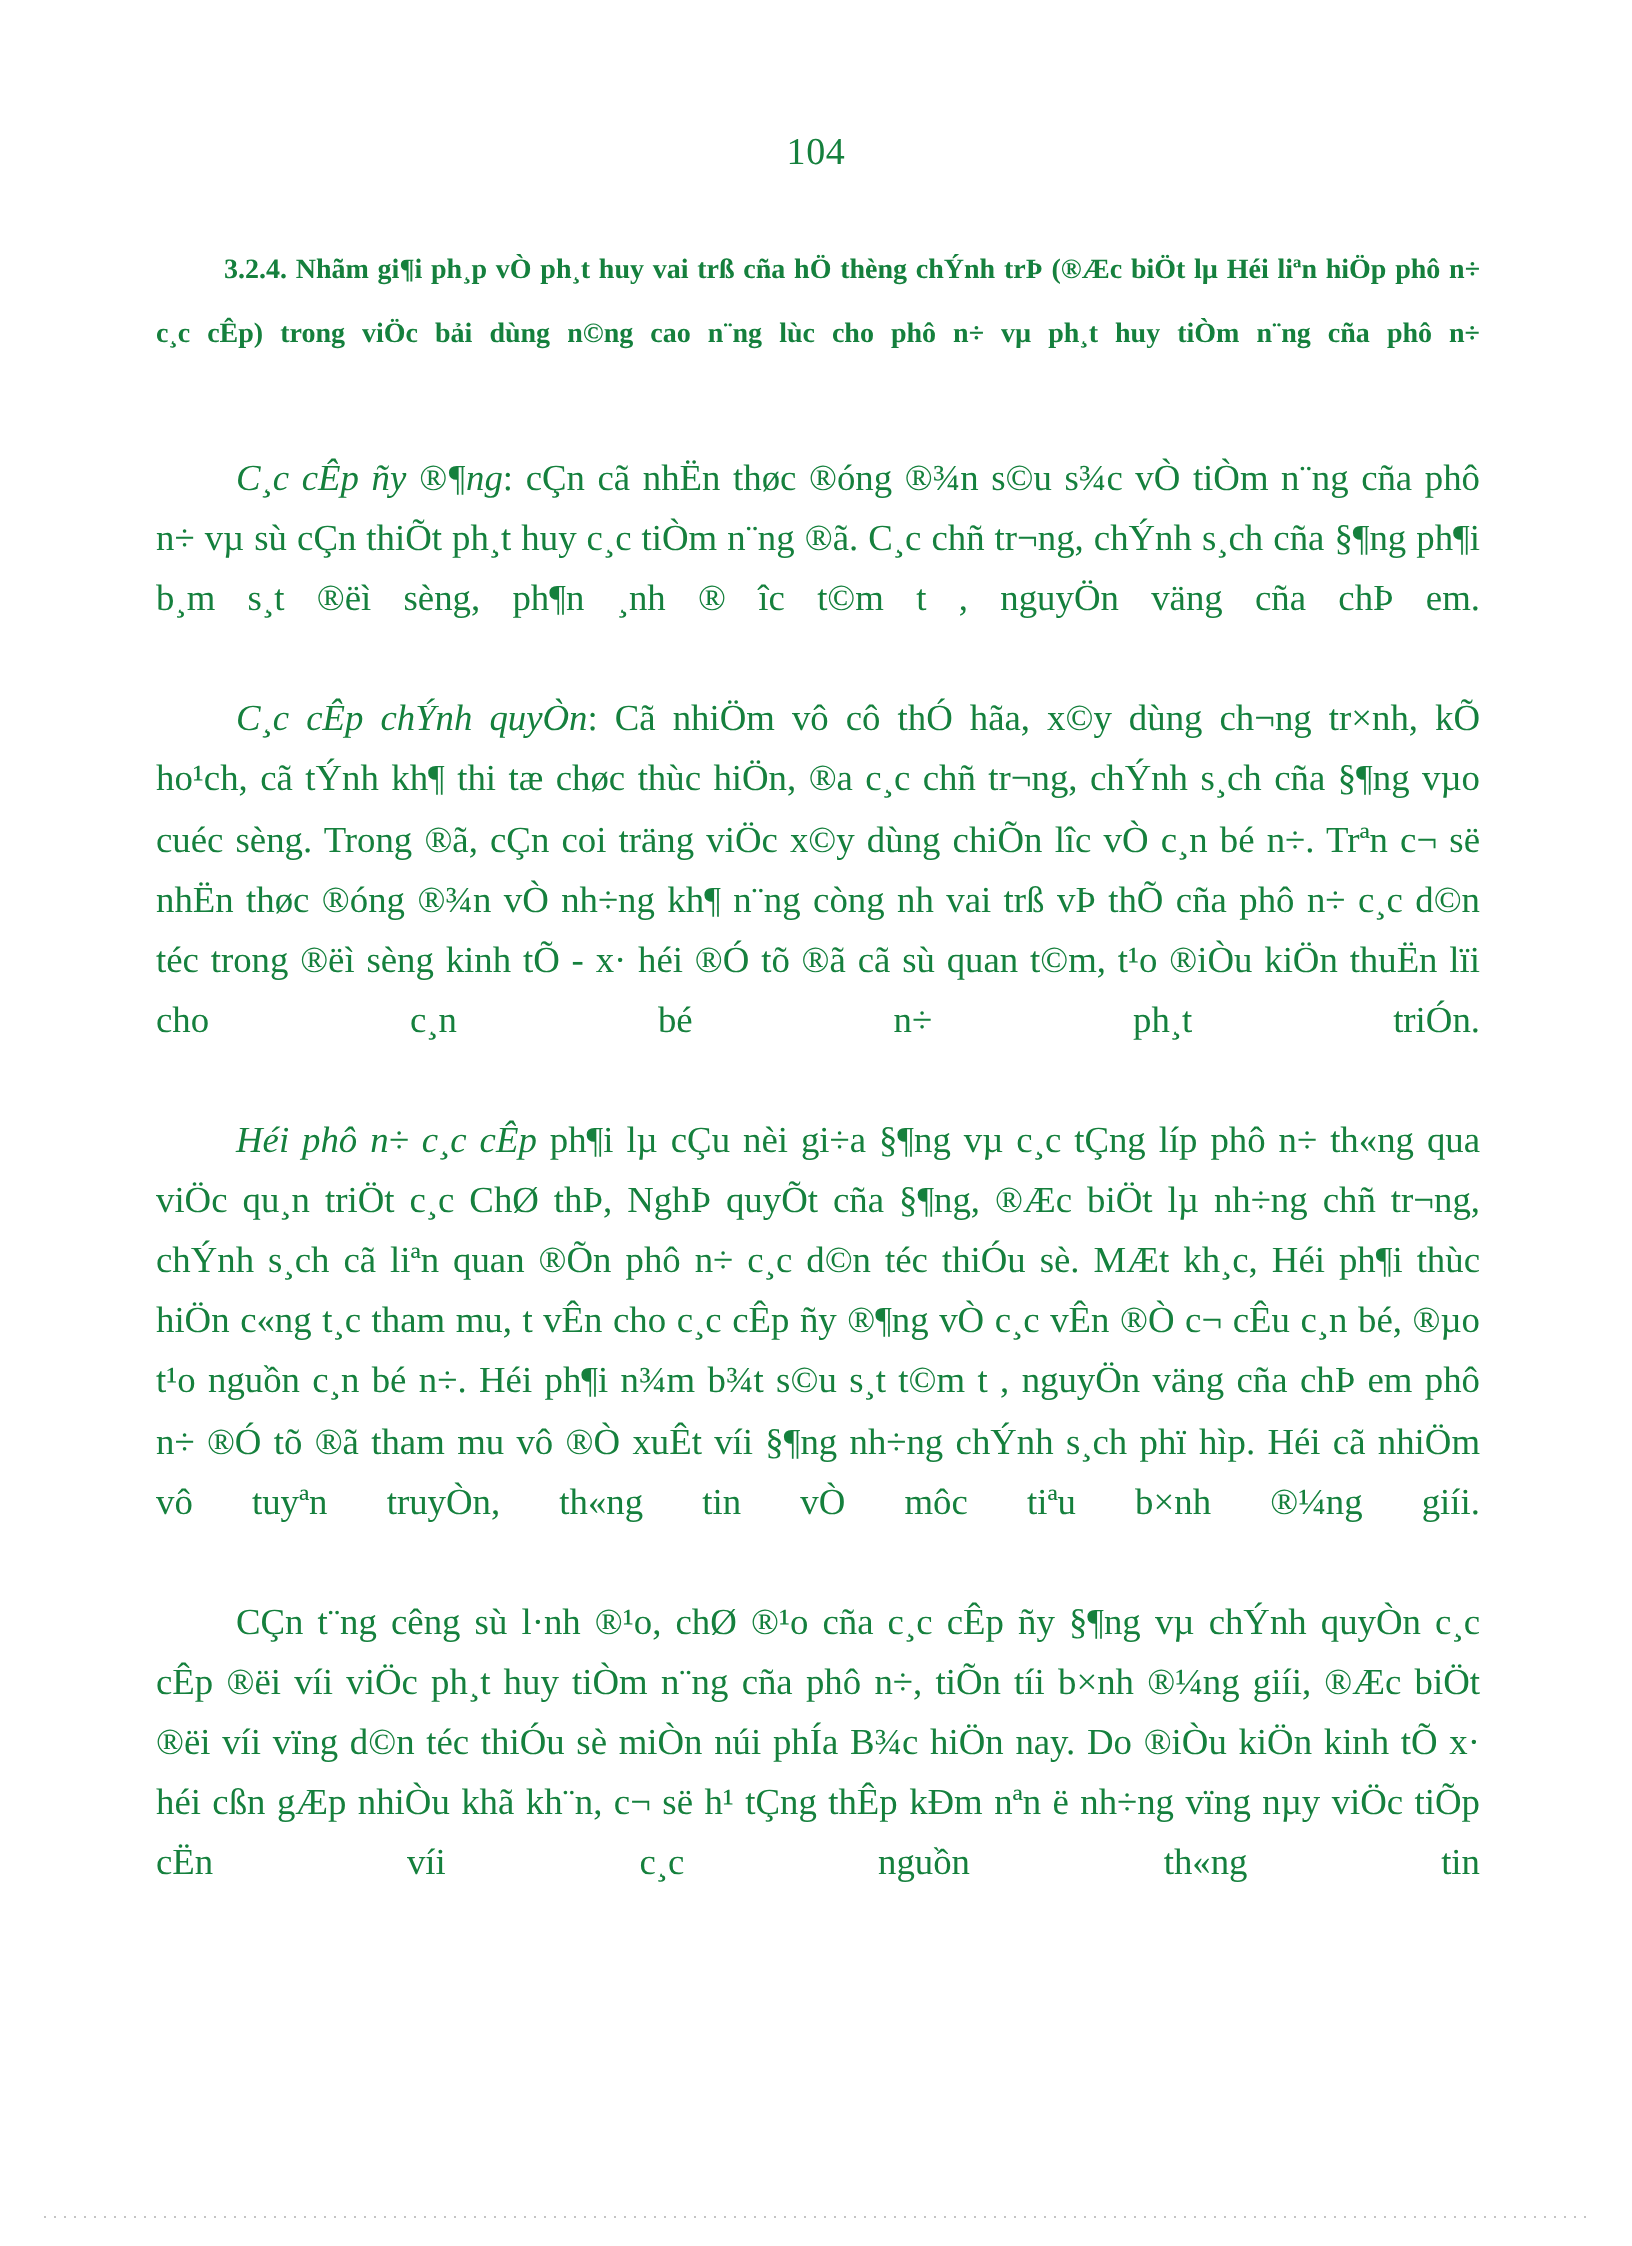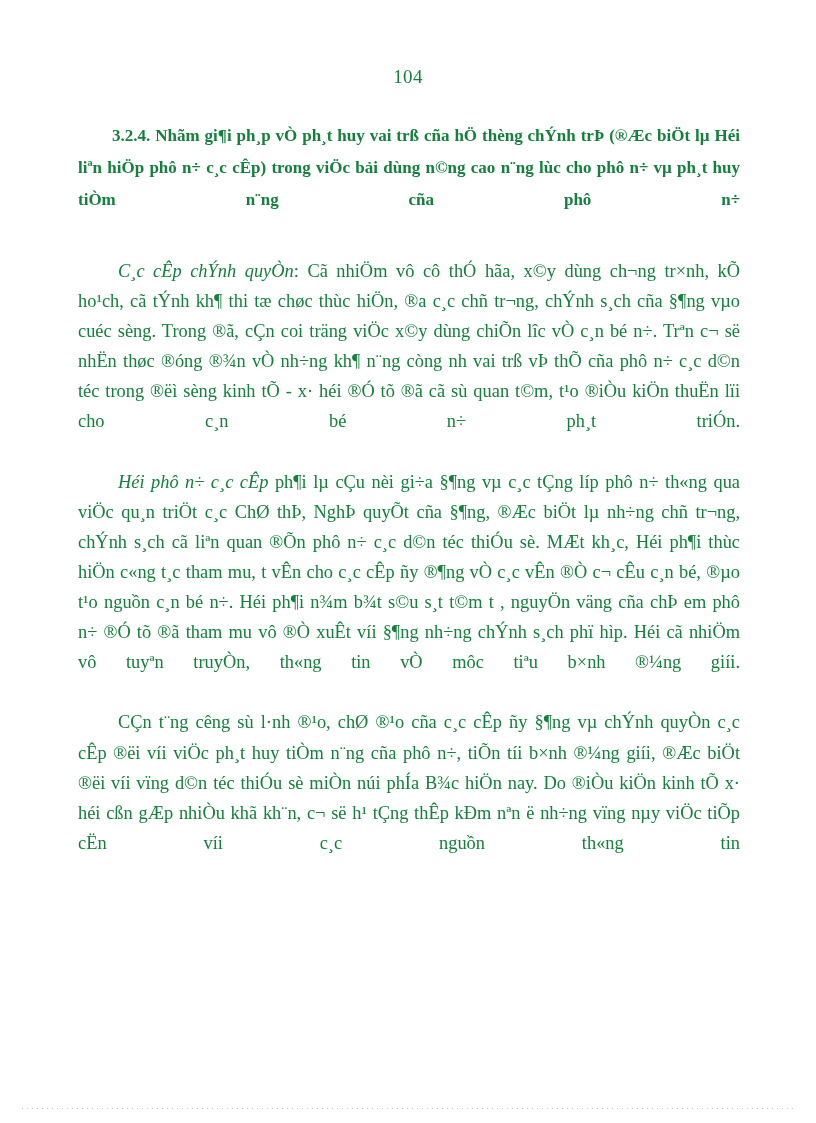--- a/index.html
+++ b/index.html
@@ -27,21 +27,21 @@
     letter-spacing: 0.3px;
   }
   .content {
     position: absolute;
     top: 120px;
     left: 78px;
     width: 662px;
   }
   .heading {
     font-weight: bold;
-    font-size: 17px;
+    font-size: 14px;
     line-height: 32px;
     text-align: justify;
     text-indent: 34px;
     margin: 0 0 8px 0;
     word-spacing: 0.5px;
   }
   .heading::after {
     content: "";
     display: inline-block;
     width: 100%;
@@ -84,20 +84,23 @@
 <body>
 
 <div class="page">
 
   <div class="page-number">104</div>
 
   <div class="content">
 
     <p class="heading">3.2.4. Nhãm gi¶i ph¸p vÒ ph¸t huy vai trß cña hÖ thèng chÝnh trÞ (®Æc biÖt lµ Héi liªn hiÖp phô n÷ c¸c cÊp) trong viÖc bải dùng  n©ng cao n¨ng lùc cho phô n÷ vµ ph¸t huy tiÒm n¨ng cña phô n÷</p>
 
+    <p class="body">
+      <span class="it">C¸c cÊp ñy ®¶ng</span><span>: cÇn cã nhËn thøc ®óng ®¾n s©u s¾c vÒ tiÒm n¨ng cña phô n÷ vµ sù cÇn thiÕt ph¸t huy c¸c tiÒm n¨ng ®ã. C¸c chñ tr¬ng, chÝnh s¸ch cña §¶ng ph¶i b¸m s¸t ®ëì sèng, ph¶n ¸nh ® îc t©m t , nguyÖn väng cña chÞ em.</span>
+    </p>
 
     <p class="body">
       <span class="it">C¸c cÊp chÝnh quyÒn</span><span>: Cã nhiÖm vô cô thÓ hãa, x©y dùng ch¬ng tr×nh, kÕ ho¹ch, cã tÝnh kh¶ thi tæ chøc thùc hiÖn, ®a  c¸c chñ tr¬ng, chÝnh s¸ch cña §¶ng vµo cuéc sèng. Trong ®ã, cÇn coi träng viÖc x©y dùng chiÕn lîc  vÒ c¸n bé n÷. Trªn c¬ së nhËn thøc ®óng ®¾n vÒ nh÷ng kh¶ n¨ng còng nh  vai trß vÞ thÕ cña phô n÷ c¸c d©n téc trong ®ëì sèng kinh tÕ - x· héi ®Ó tõ ®ã cã sù quan t©m, t¹o ®iÒu kiÖn thuËn lïi cho c¸n bé n÷ ph¸t triÓn.</span>
     </p>
 
     <p class="body">
       <span class="it">Héi phô n÷ c¸c cÊp</span><span> ph¶i lµ cÇu nèi gi÷a §¶ng vµ c¸c tÇng líp phô n÷ th«ng qua viÖc qu¸n triÖt c¸c ChØ thÞ, NghÞ quyÕt cña §¶ng, ®Æc biÖt lµ nh÷ng chñ tr¬ng,  chÝnh s¸ch cã liªn quan ®Õn phô n÷ c¸c d©n téc thiÓu sè. MÆt kh¸c, Héi ph¶i thùc hiÖn c«ng t¸c tham mu,  t  vÊn cho c¸c cÊp ñy ®¶ng vÒ c¸c vÊn ®Ò c¬ cÊu c¸n bé, ®µo t¹o nguồn c¸n bé n÷. Héi ph¶i n¾m b¾t s©u s¸t t©m t ,  nguyÖn väng cña chÞ em phô n÷ ®Ó tõ ®ã tham mu  vô ®Ò xuÊt víi §¶ng nh÷ng chÝnh s¸ch phï hìp. Héi cã nhiÖm vô tuyªn truyÒn, th«ng tin vÒ môc tiªu b×nh ®¼ng giíi.</span>
     </p>
 
     <p class="body">

